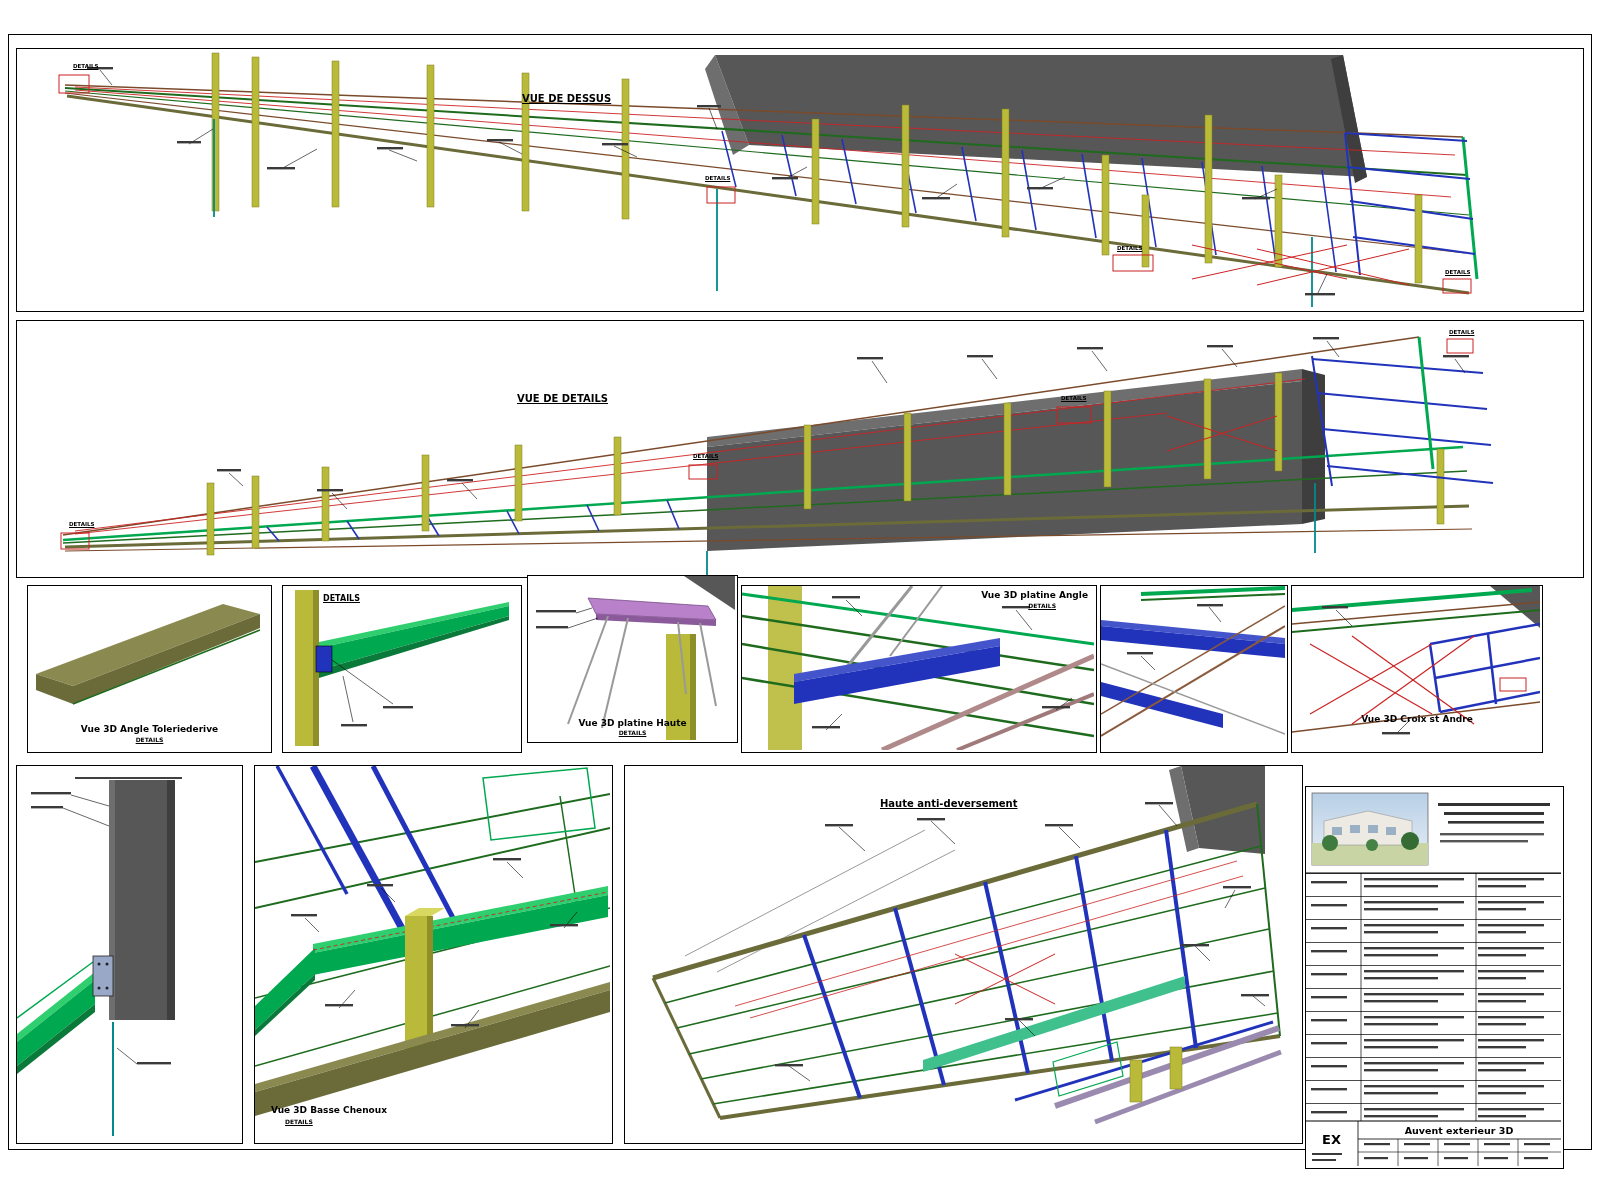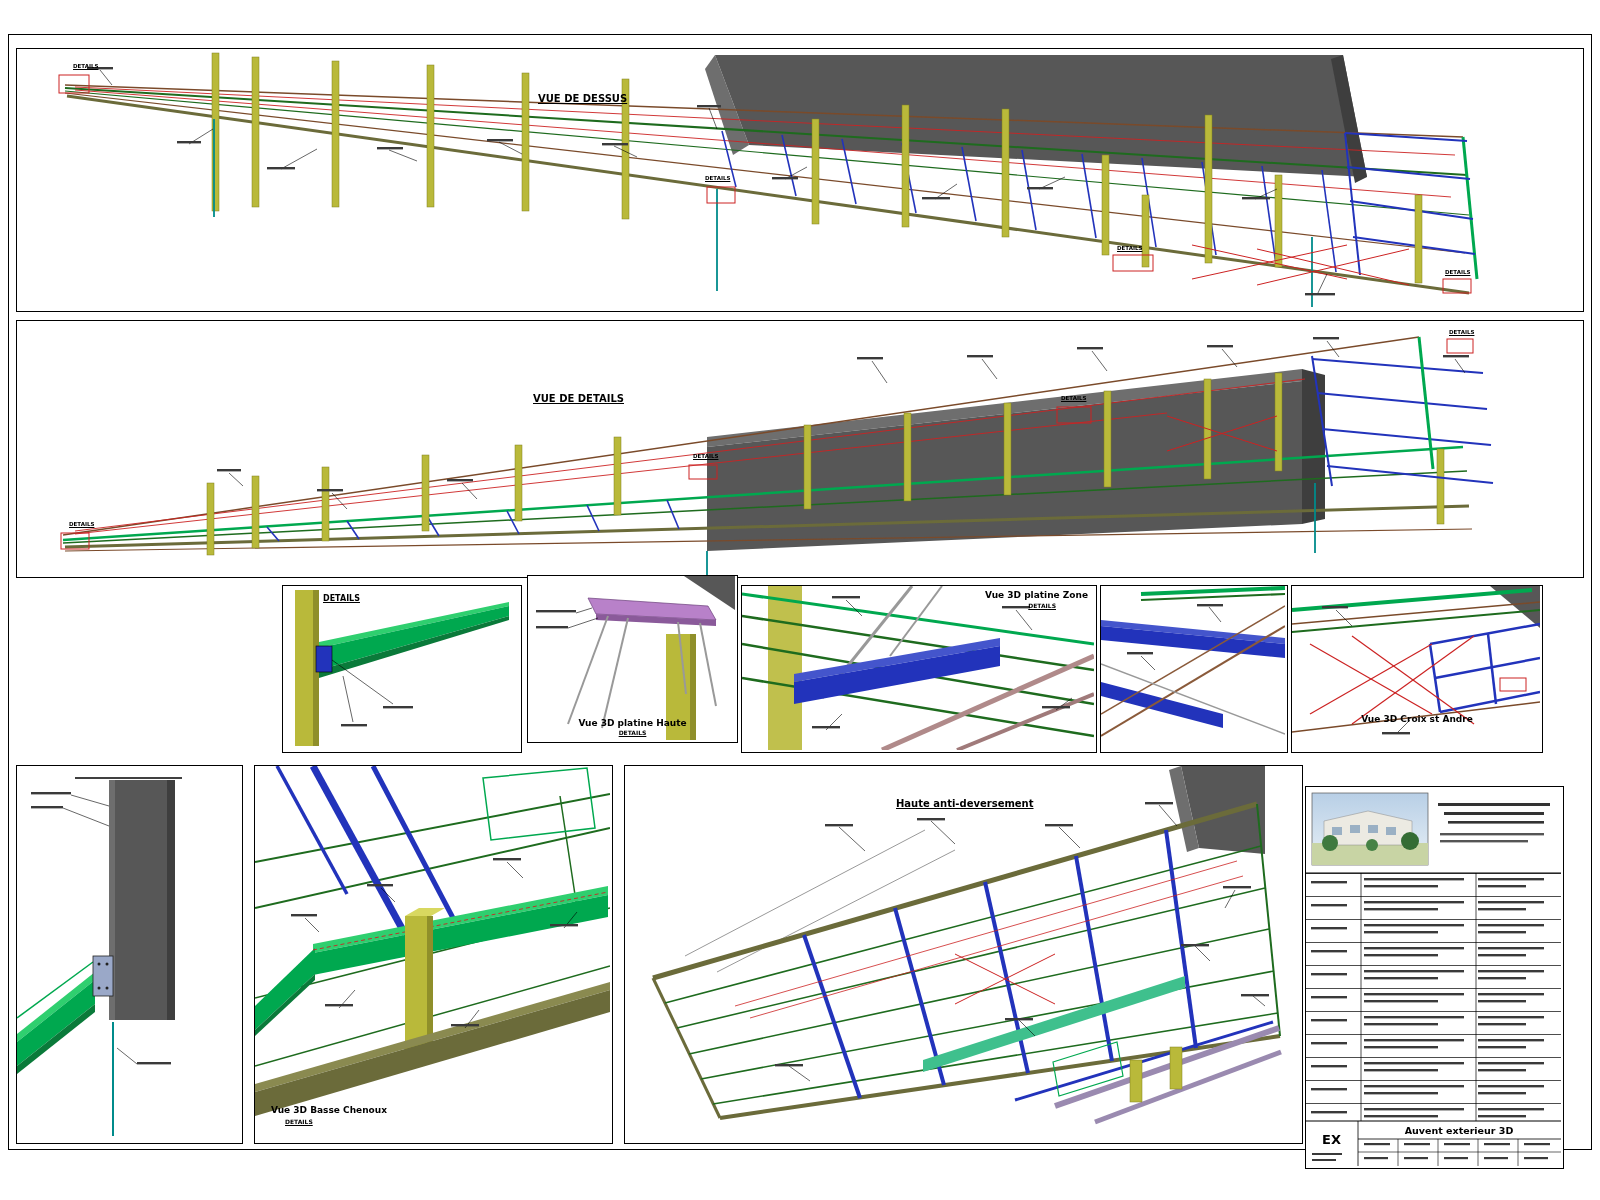--- a/index.html
+++ b/index.html
@@ -1,21 +1,21 @@
 <!DOCTYPE html>
 <html style="--bright_green: #00a84f; --dark_green: #1e6b1e; --olive: #6b6b3a; --yellow: #b9b93a; --blue: #2233bb; --red: #cc2222; --gray_mass: #575757; --teal: #008b8b; --purple: #b881c9;"><head>
 <meta charset="utf-8">
 <style>
   html,body{margin:0;padding:0;background:#9a9a9a;}
   .sheet{position:relative;width:1600px;height:1200px;background:#fff;margin:0 auto;
          font-family:"DejaVu Sans", sans-serif;color:#000;overflow:hidden;}
   .frame{position:absolute;left:8px;top:34px;width:1582px;height:1114px;border:1.4px solid #000;}
   .panel{position:absolute;background:#fff;border:1px solid #000;overflow:hidden;}
   .panel svg{display:block;}
-  .vtitle{position:absolute;font-size:10px;font-weight:bold;text-decoration:underline;white-space:nowrap;padding-left:16px;}
+  .vtitle{position:absolute;font-size:10px;font-weight:bold;text-decoration:underline;white-space:nowrap;}
   .dtitle{position:absolute;left:0;right:0;font-size:9px;font-weight:bold;text-align:center;white-space:nowrap;}
   .dsub{position:absolute;left:0;right:0;font-size:6px;font-weight:bold;text-decoration:underline;text-align:center;white-space:nowrap;}
   .ref{position:absolute;font-size:5.5px;font-weight:bold;text-decoration:underline;white-space:nowrap;}
   
   .f-bgreen{fill:var(--bright_green,#00a84f);} .f-bgreen-top{fill:#2fcf6f;}
   .f-dgreen3{fill:#0a7a3a;}
   .f-olive{fill:var(--olive,#6b6b3a);} .f-olive2{fill:#8a8a50;}
   .f-yellow{fill:var(--yellow,#b9b93a);} .f-yellow2{fill:#8f8f2a;}
   .f-blue{fill:var(--blue,#2233bb);} .f-blue2{fill:#4455cc;}
   .f-gray{fill:var(--gray_mass,#575757);} .f-gray2{fill:#6e6e6e;} .f-gray3{fill:#3e3e3e;}
@@ -223,20 +223,32 @@
           <rect class="bar" x="200" y="148" width="24" height="2.4"></rect>
       </g>
     </svg>
     <div class="vtitle" style="left:500px;top:72px">VUE DE DETAILS</div>
     <div class="ref" style="left:52px;top:200px">DETAILS</div>
     <div class="ref" style="left:676px;top:132px">DETAILS</div>
     <div class="ref" style="left:1044px;top:74px">DETAILS</div>
     <div class="ref" style="left:1432px;top:8px">DETAILS</div>
   </div>
 
+  <div class="panel" style="left:27px;top:585px;width:243px;height:166px">
+    <svg width="241" height="164" viewBox="0 0 241 164">
+      <g>
+        <polygon class="f-olive2" points="8,88 195,18 232,28 45,100"></polygon>
+        <polygon class="f-olive" points="8,88 45,100 45,118 8,104"></polygon>
+        <polygon class="f-olive" points="45,100 232,28 232,42 45,118"></polygon>
+        <line class="s-dgreen" stroke-width="1.5" x1="45" y1="118" x2="232" y2="44"></line>
+      </g>
+    </svg>
+    <div class="dtitle" style="bottom:18px">Vue 3D Angle Toleriederive</div>
+    <div class="dsub" style="bottom:9px">DETAILS</div>
+  </div>
 
   <div class="panel" style="left:282px;top:585px;width:238px;height:166px">
     <svg width="236" height="164" viewBox="0 0 236 164">
       <rect class="f-yellow" x="12" y="4" width="24" height="156"></rect>
       <rect class="f-yellow2" x="30" y="4" width="6" height="156"></rect>
       <g>
         <polygon class="f-bgreen-top" points="36,56 226,16 226,20 36,62"></polygon>
         <polygon class="f-bgreen" points="36,62 226,20 226,30 36,84"></polygon>
         <polygon class="f-dgreen3" points="36,84 226,30 226,34 36,92"></polygon>
       </g>
@@ -302,21 +314,21 @@
         <line class="ldr" x1="104" y1="14" x2="120" y2="30"></line>
           <rect class="bar" x="90" y="10" width="28" height="2.4"></rect>
         <line class="ldr" x1="274" y1="24" x2="290" y2="44"></line>
           <rect class="bar" x="260" y="20" width="28" height="2.4"></rect>
         <line class="ldr" x1="314" y1="124" x2="330" y2="112"></line>
           <rect class="bar" x="300" y="120" width="28" height="2.4"></rect>
         <line class="ldr" x1="84" y1="144" x2="100" y2="128"></line>
           <rect class="bar" x="70" y="140" width="28" height="2.4"></rect>
       </g>
     </svg>
-    <div class="dtitle" style="left:auto;right:8px;top:4px">Vue 3D platine Zone</div>
+    <div class="dtitle" style="left:auto;right:8px;top:4px">Vue 3D platine Angle</div>
     <div class="dsub" style="left:auto;right:40px;top:16px">DETAILS</div>
   </div>
 
   <div class="panel" style="left:1100px;top:585px;width:186px;height:166px">
     <svg width="184" height="164" viewBox="0 0 184 164">
       <line class="s-green" stroke-width="4" x1="40" y1="8" x2="184" y2="2"></line>
       <line class="s-dgreen" stroke-width="2" x1="40" y1="14" x2="184" y2="8"></line>
       <g>
         <polygon class="f-blue2" points="0,34 184,52 184,58 0,40"></polygon>
         <polygon class="f-blue" points="0,40 184,58 184,72 0,54"></polygon>

